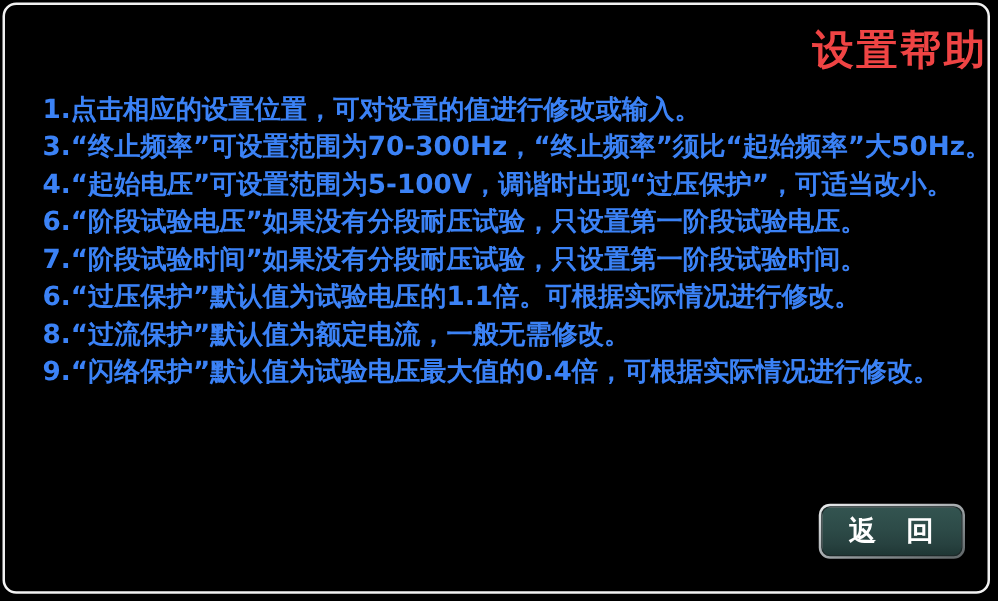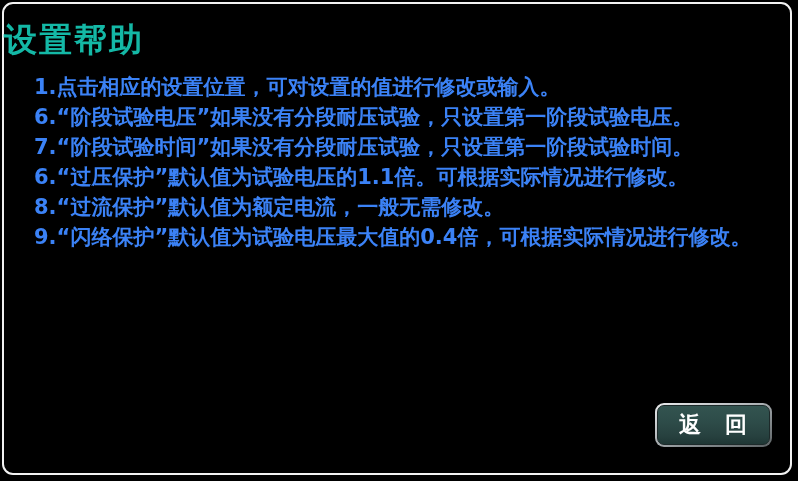--- a/index.html
+++ b/index.html
@@ -31,22 +31,22 @@
     border-radius: 11px;
     background: #000000;
   }
 
   
   #title {
     position: absolute;
     left: 0;
     top: 16px;
     width: 100%;
-    text-align: left;
-    color: #14b8a6;
+    text-align: right;
+    color: #ef4444;
     font-family: "DejaVu Serif", "Liberation Serif", serif;
     font-size: 33px;
     font-weight: 700;
     letter-spacing: 2px;
     line-height: 40px;
     white-space: nowrap;
   }
 
   
   #help-list {
@@ -110,20 +110,22 @@
 <body>
 
 <div id="screen">
 
   <div id="dialog-frame">
 
     <div id="title">设置帮助</div>
 
     <div id="help-list">
       <div class="help-line">1.点击相应的设置位置，可对设置的值进行修改或输入。</div>
+      <div class="help-line">3.“终止频率”可设置范围为70-300Hz，“终止频率”须比“起始频率”大50Hz。</div>
+      <div class="help-line">4.“起始电压”可设置范围为5-100V，调谐时出现“过压保护”，可适当改小。</div>
       <div class="help-line">6.“阶段试验电压”如果没有分段耐压试验，只设置第一阶段试验电压。</div>
       <div class="help-line">7.“阶段试验时间”如果没有分段耐压试验，只设置第一阶段试验时间。</div>
       <div class="help-line">6.“过压保护”默认值为试验电压的1.1倍。可根据实际情况进行修改。</div>
       <div class="help-line">8.“过流保护”默认值为额定电流，一般无需修改。</div>
       <div class="help-line">9.“闪络保护”默认值为试验电压最大值的0.4倍，可根据实际情况进行修改。</div>
     </div>
 
     <div id="button-row">
       <div id="back-button">
         <div id="back-button-inner">

